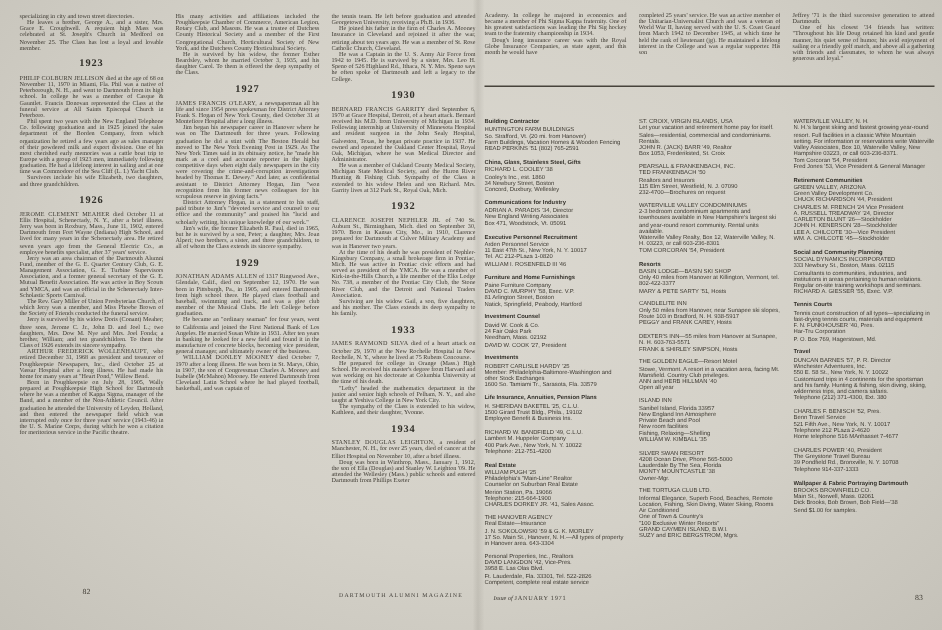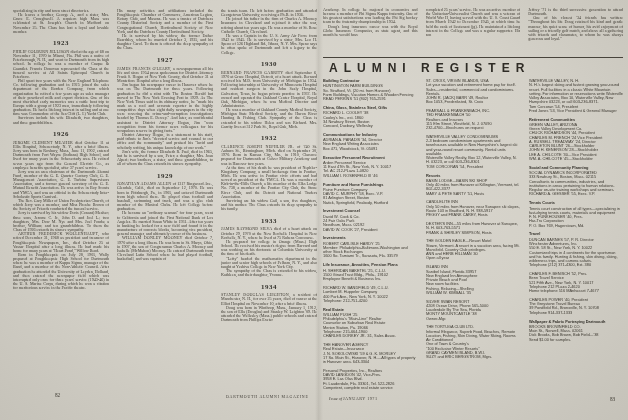--- a/index.html
+++ b/index.html
@@ -136,21 +136,20 @@
         </div>
       <div class="ocol">
           <p class="obit-p noind">completed 25 years' service. He was an active member of the Unitarian-Universalist Church and was a veteran of World War II, having served with the U. S. Coast Guard from March 1942 to December 1945, at which time he held the rank of lieutenant (jg). He maintained a lifelong interest in the College and was a regular supporter. His son</p>
         </div>
       <div class="ocol">
           <p class="obit-p noind">Jeffrey '71 is the third successive generation to attend Dartmouth.</p>
           <p class="obit-p">One of his closest '34 friends has written: "Throughout his life Doug retained his kind and gentle manner, his quiet sense of humor, his avid enjoyment of sailing or a friendly golf match, and above all a gathering with friends and classmates, to whom he was always generous and loyal."</p>
         </div>
     </div>
     <div class="register-rule"></div>
-    <div class="register-title">ALUMNI REGISTER</div>
     <div class="reg-cols">
       <div class="reg-col">
           <div class="entry">
             <div class="entry-h">Building Contractor</div>
             <div class="entry-line">HUNTINGTON FARM BUILDINGS</div>
             <div class="entry-line">So. Strafford, Vt. (20 mi. from Hanover)</div>
             <div class="entry-line">Farm Buildings, Vacation Homes &amp; Wooden Fencing</div>
             <div class="entry-line">READ PERKINS '51 (802) 765-2591</div>
           </div>
           <div class="entry">

